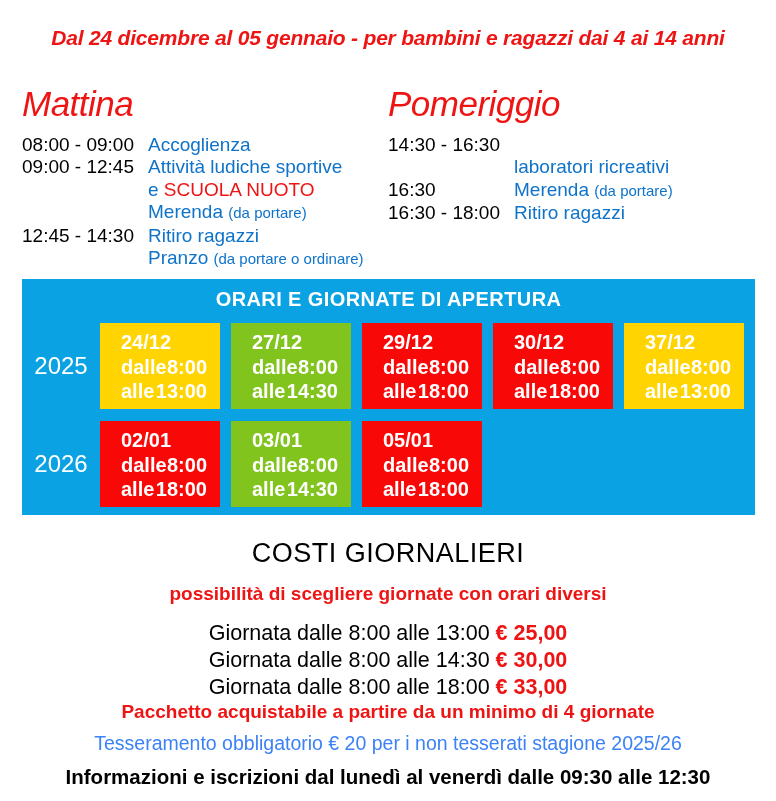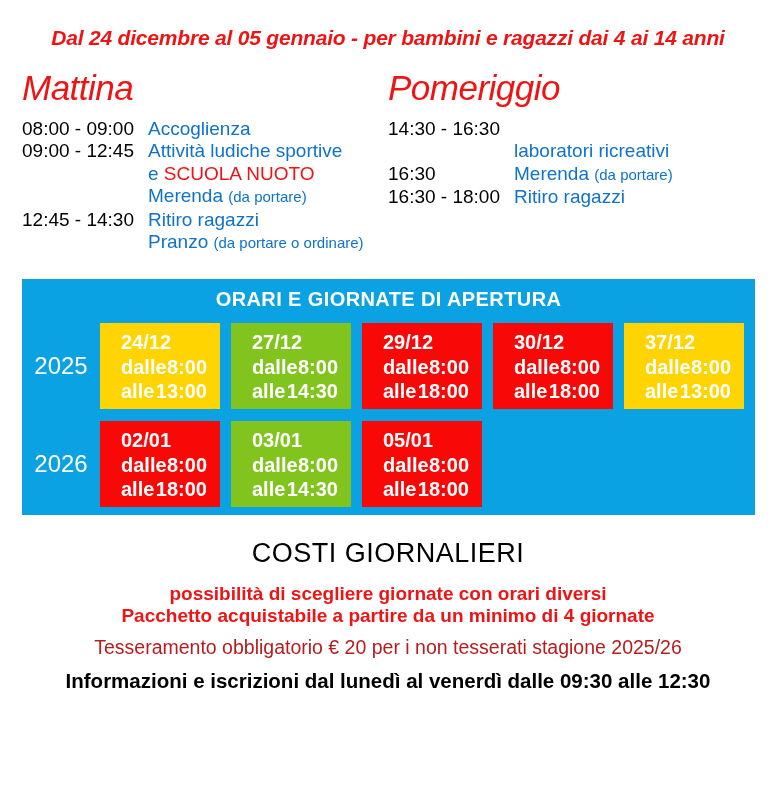--- a/index.html
+++ b/index.html
@@ -6,21 +6,21 @@
   .page{
     position:relative;width:776px;height:801px;background:#ffffff;
     font-family:"Liberation Sans", sans-serif;color:#000;overflow:hidden;
   }
   
   .tagline{
     position:absolute;top:26px;left:0;right:0;text-align:center;
     color:#ee1414;font-weight:bold;font-style:italic;font-size:21px;letter-spacing:-0.2px;
   }
   
-  .col{position:absolute;top:66px;}
+  .col{position:absolute;top:82px;}
   .col.mattina{left:22px;width:360px;}
   .col.pomeriggio{left:388px;width:384px;}
   .col h2{
     margin:0 0 8px 0;font-size:35px;line-height:44px;font-weight:normal;
     font-style:italic;color:#ee1414;letter-spacing:-0.5px;
   }
   .srow{display:flex;font-size:19px;line-height:22.4px;}
   .srow .time{flex:0 0 126px;color:#000;}
   .srow .act{color:#0e73c9;}
   .srow .act .hl{color:#ee1414;}
@@ -46,21 +46,21 @@
   }
   .cell .tline{display:flex;justify-content:space-between;}
   
   .costs{position:absolute;top:538px;left:0;right:0;text-align:center;}
   .costs-title{font-size:27px;letter-spacing:0.5px;color:#000;}
   .costs-sub{margin-top:14px;font-size:19px;font-weight:bold;color:#ee1414;}
   .cost-lines{margin-top:15px;}
   .cost-line{font-size:21.5px;line-height:27px;color:#000;}
   .cost-line .price{color:#ee1414;font-weight:bold;}
   .pack{font-size:19px;font-weight:bold;color:#ee1414;}
-  .tess{margin-top:9px;font-size:19.5px;color:#b91c1c;}
+  .tess{margin-top:9px;font-size:19.5px;color:#3b82f6;}
   .info{margin-top:10px;font-size:20.5px;font-weight:bold;color:#000;}
 </style>
 </head>
 <body>
 
 <div class="page">
 
   <div class="tagline">Dal 24 dicembre al 05 gennaio - per bambini e ragazzi dai 4 ai 14 anni</div>
 
   <div class="col mattina">
@@ -210,19 +210,24 @@
             <span>alle</span>
             <span>18:00</span>
           </div>
       </div>
     </div>
   </div>
 
   <div class="costs">
     <div class="costs-title">COSTI GIORNALIERI</div>
     <div class="costs-sub">possibilità di scegliere giornate con orari diversi</div>
+    <div class="cost-lines">
+      <div class="cost-line"><span>Giornata dalle 8:00 alle 13:00</span> <span class="price">€ 25,00</span></div>
+      <div class="cost-line"><span>Giornata dalle 8:00 alle 14:30</span> <span class="price">€ 30,00</span></div>
+      <div class="cost-line"><span>Giornata dalle 8:00 alle 18:00</span> <span class="price">€ 33,00</span></div>
+    </div>
     <div class="pack">Pacchetto acquistabile a partire da un minimo di 4 giornate</div>
     <div class="tess">Tesseramento obbligatorio € 20 per i non tesserati stagione 2025/26</div>
     <div class="info">Informazioni e iscrizioni dal lunedì al venerdì dalle 09:30 alle 12:30</div>
 
   </div>
 
 </div>
 
 </body></html>

